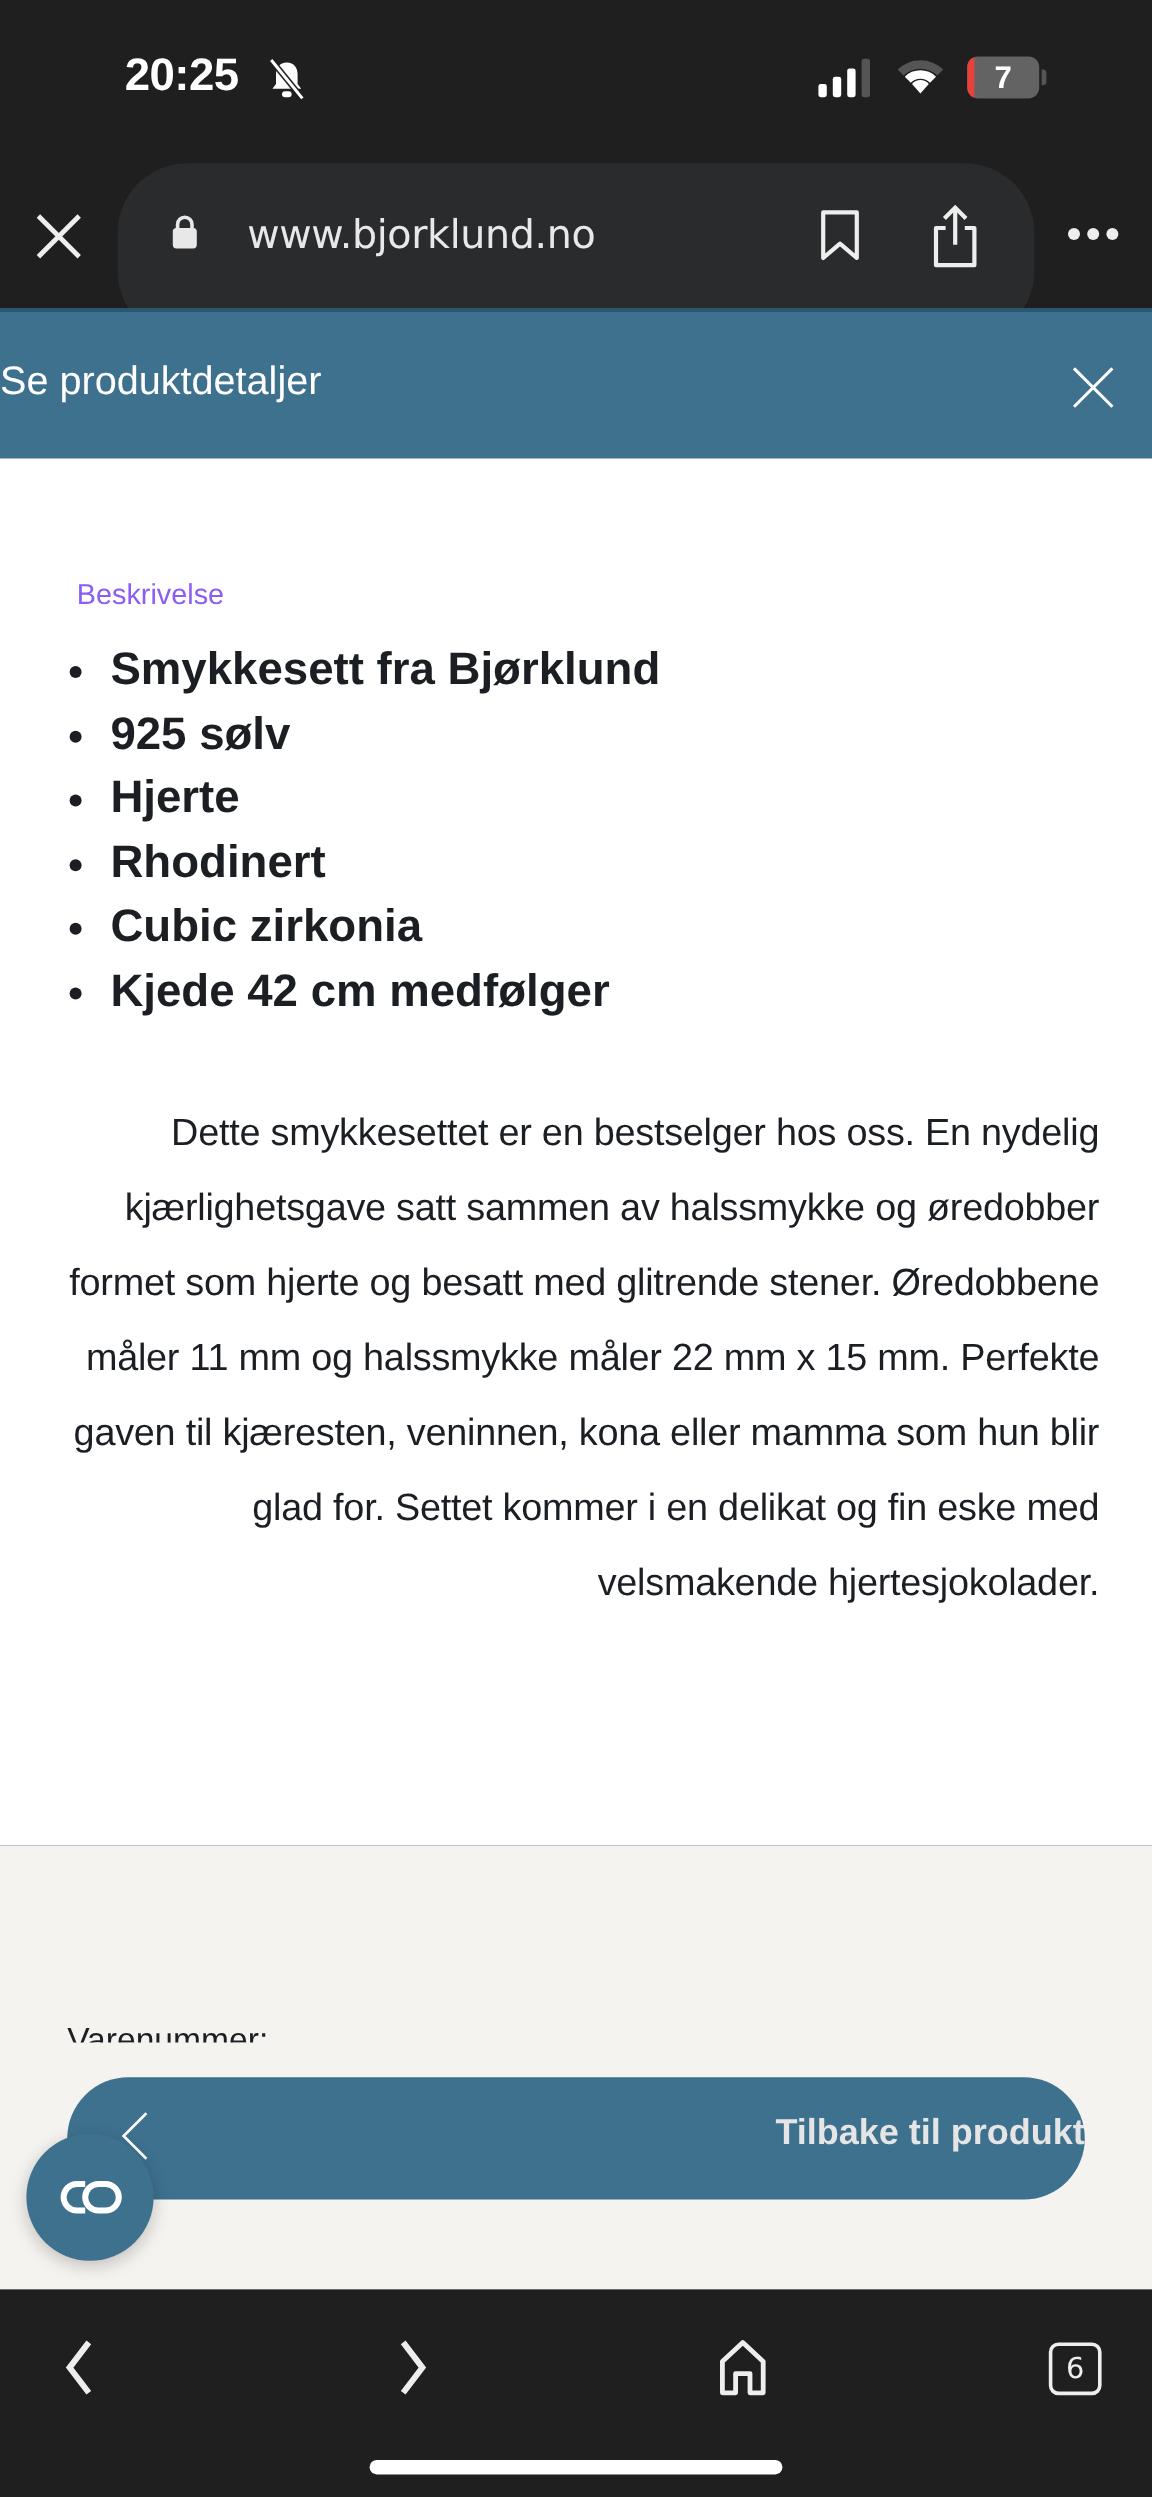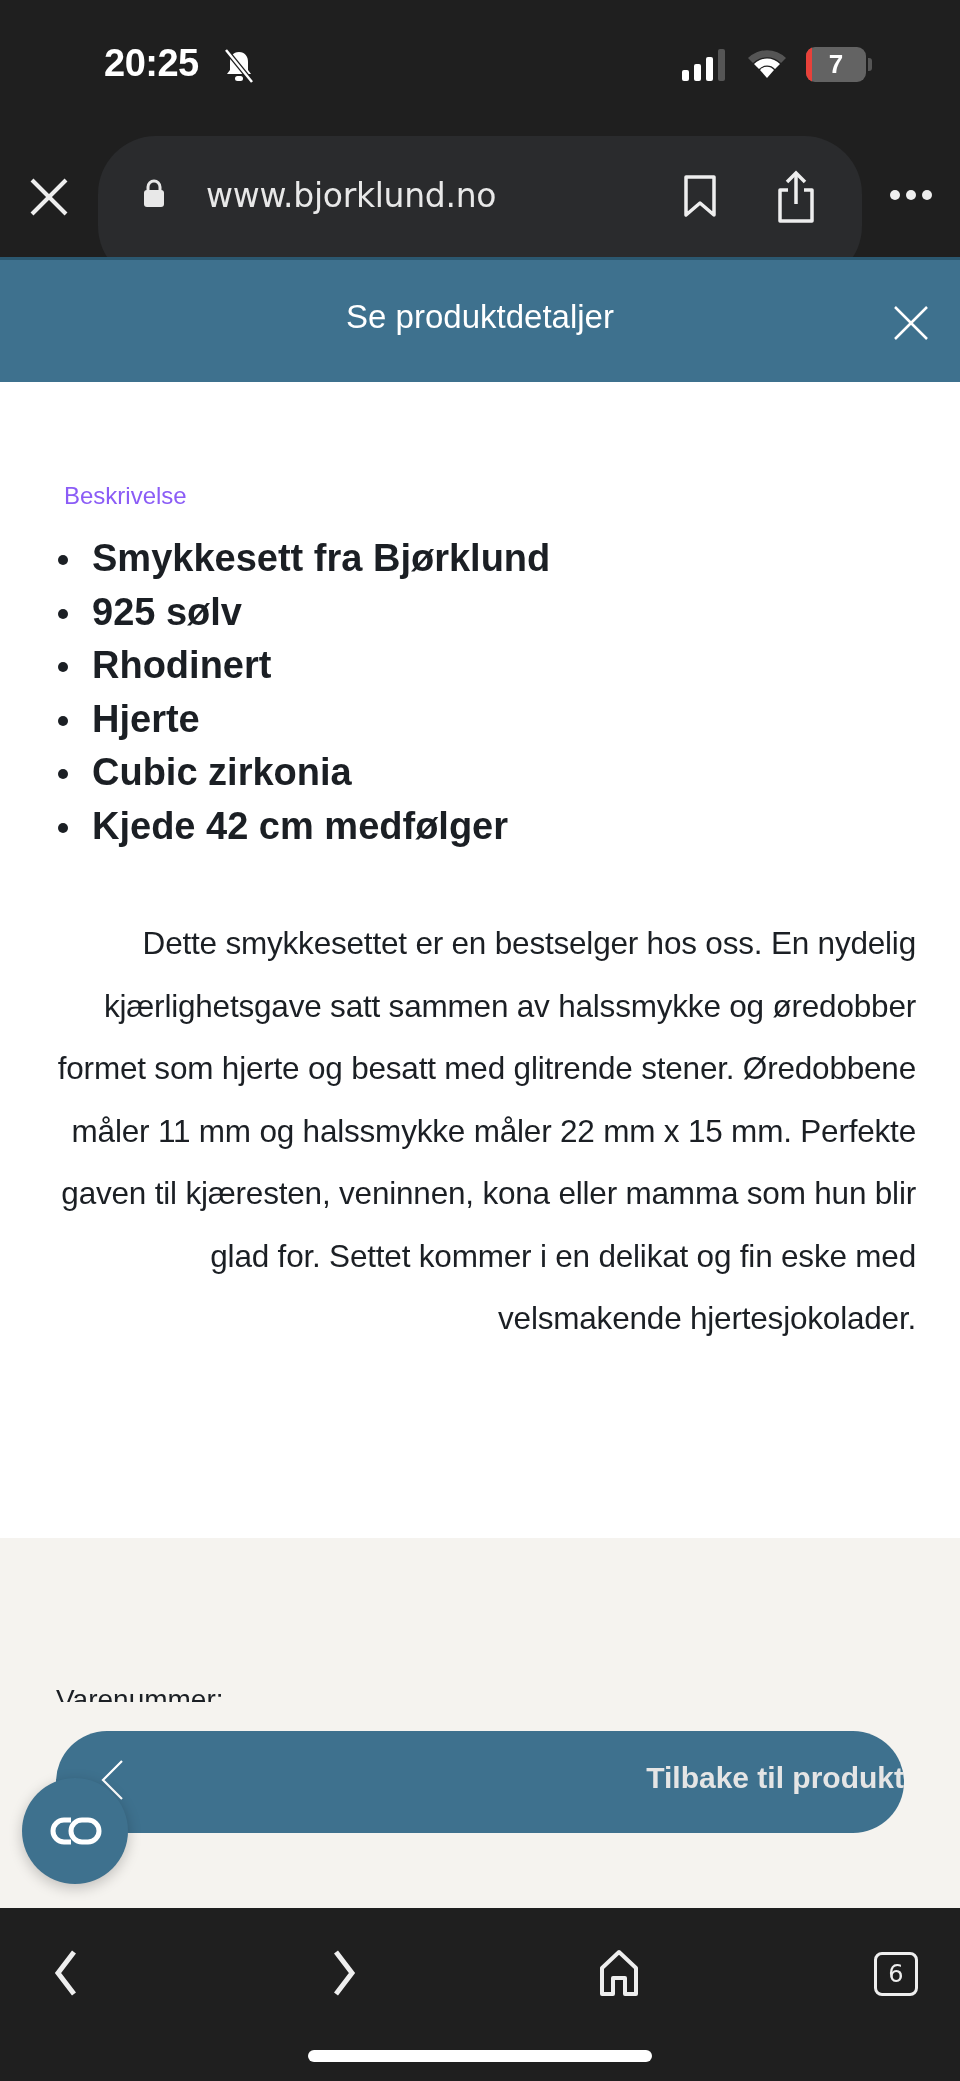--- a/index.html
+++ b/index.html
@@ -23,21 +23,21 @@
   .close-tab-btn { position: absolute; left: 26px; top: 44px; width: 46px; height: 46px; }
   .url-pill { position: absolute; left: 98px; top: 6px; width: 764px; height: 148px; background: #2a2b2d; border-radius: 58px; }
   .lock-icon { position: absolute; left: 44px; top: 42px; width: 24px; height: 30px; }
   .url-text { position: absolute; left: 108px; top: 40px; font-size: 33px; color: #e8e8e8; font-family: "DejaVu Sans", sans-serif; letter-spacing: -0.3px; }
   .bookmark-icon { position: absolute; left: 584px; top: 38px; width: 36px; height: 44px; }
   .share-icon { position: absolute; left: 676px; top: 34px; width: 44px; height: 54px; }
   .more-icon { position: absolute; left: 888px; top: 188px; width: 46px; height: 14px; }
 
   
   .details-banner { position: absolute; top: 257px; left: 0; width: 960px; height: 125px; background: #3e718e; border-top: 3px solid #2b5870; }
-  .details-title { position: absolute; left: 0; top: 38px; width: 960px; text-align: center; font-size: 33px; color: #fff; }
+  .details-title { position: absolute; left: 0; top: 38px; width: 960px; text-align: left; font-size: 33px; color: #fff; }
   .details-close { position: absolute; left: 892px; top: 44px; width: 38px; height: 38px; }
 
   
   .content { position: absolute; top: 382px; left: 0; width: 960px; height: 1156px; background: #ffffff; }
   .section-label { position: absolute; left: 64px; top: 100px; font-size: 24px; color: #8b5cf6; }
   .bullet-list { position: absolute; left: 56px; top: 156px; list-style: none; }
   .bullet-item { position: relative; height: 53.6px; font-size: 38px; color: #1b1f24; padding-left: 36px; line-height: 40px; font-weight: bold; }
   .bullet-item::before { content: ""; position: absolute; left: 2px; top: 17px; width: 10px; height: 10px; border-radius: 50%; background: #1b1f24; }
   .description { position: absolute; left: 56px; top: 530px; width: 860px; font-size: 31.5px; line-height: 62.5px; color: #1b1f24; letter-spacing: -0.2px; text-align: right; }
 
@@ -120,22 +120,22 @@
     <line x1="3" y1="3" x2="35" y2="35" stroke="#fff" stroke-width="2.5"></line>
     <line x1="35" y1="3" x2="3" y2="35" stroke="#fff" stroke-width="2.5"></line>
   </svg>
 </div>
 
 <div class="content">
   <div class="section-label">Beskrivelse</div>
   <ul class="bullet-list">
     <li class="bullet-item">Smykkesett fra Bjørklund</li>
     <li class="bullet-item">925 sølv</li>
+    <li class="bullet-item">Hjerte</li>
     <li class="bullet-item">Rhodinert</li>
-    <li class="bullet-item">Hjerte</li>
     <li class="bullet-item">Cubic zirkonia</li>
     <li class="bullet-item">Kjede 42 cm medfølger</li>
   </ul>
   <p class="description">Dette smykkesettet er en bestselger hos oss. En nydelig kjærlighetsgave satt sammen av halssmykke og øredobber formet som hjerte og besatt med glitrende stener. Øredobbene måler 11 mm og halssmykke måler 22 mm x 15 mm. Perfekte gaven til kjæresten, veninnen, kona eller mamma som hun blir glad for. Settet kommer i en delikat og fin eske med velsmakende hjertesjokolader.</p>
 </div>
 
 <div class="footer-section">
   <div class="sku-label">Varenummer:</div>
   <button class="back-button">
     <svg class="back-chevron" viewBox="0 0 24 42">

